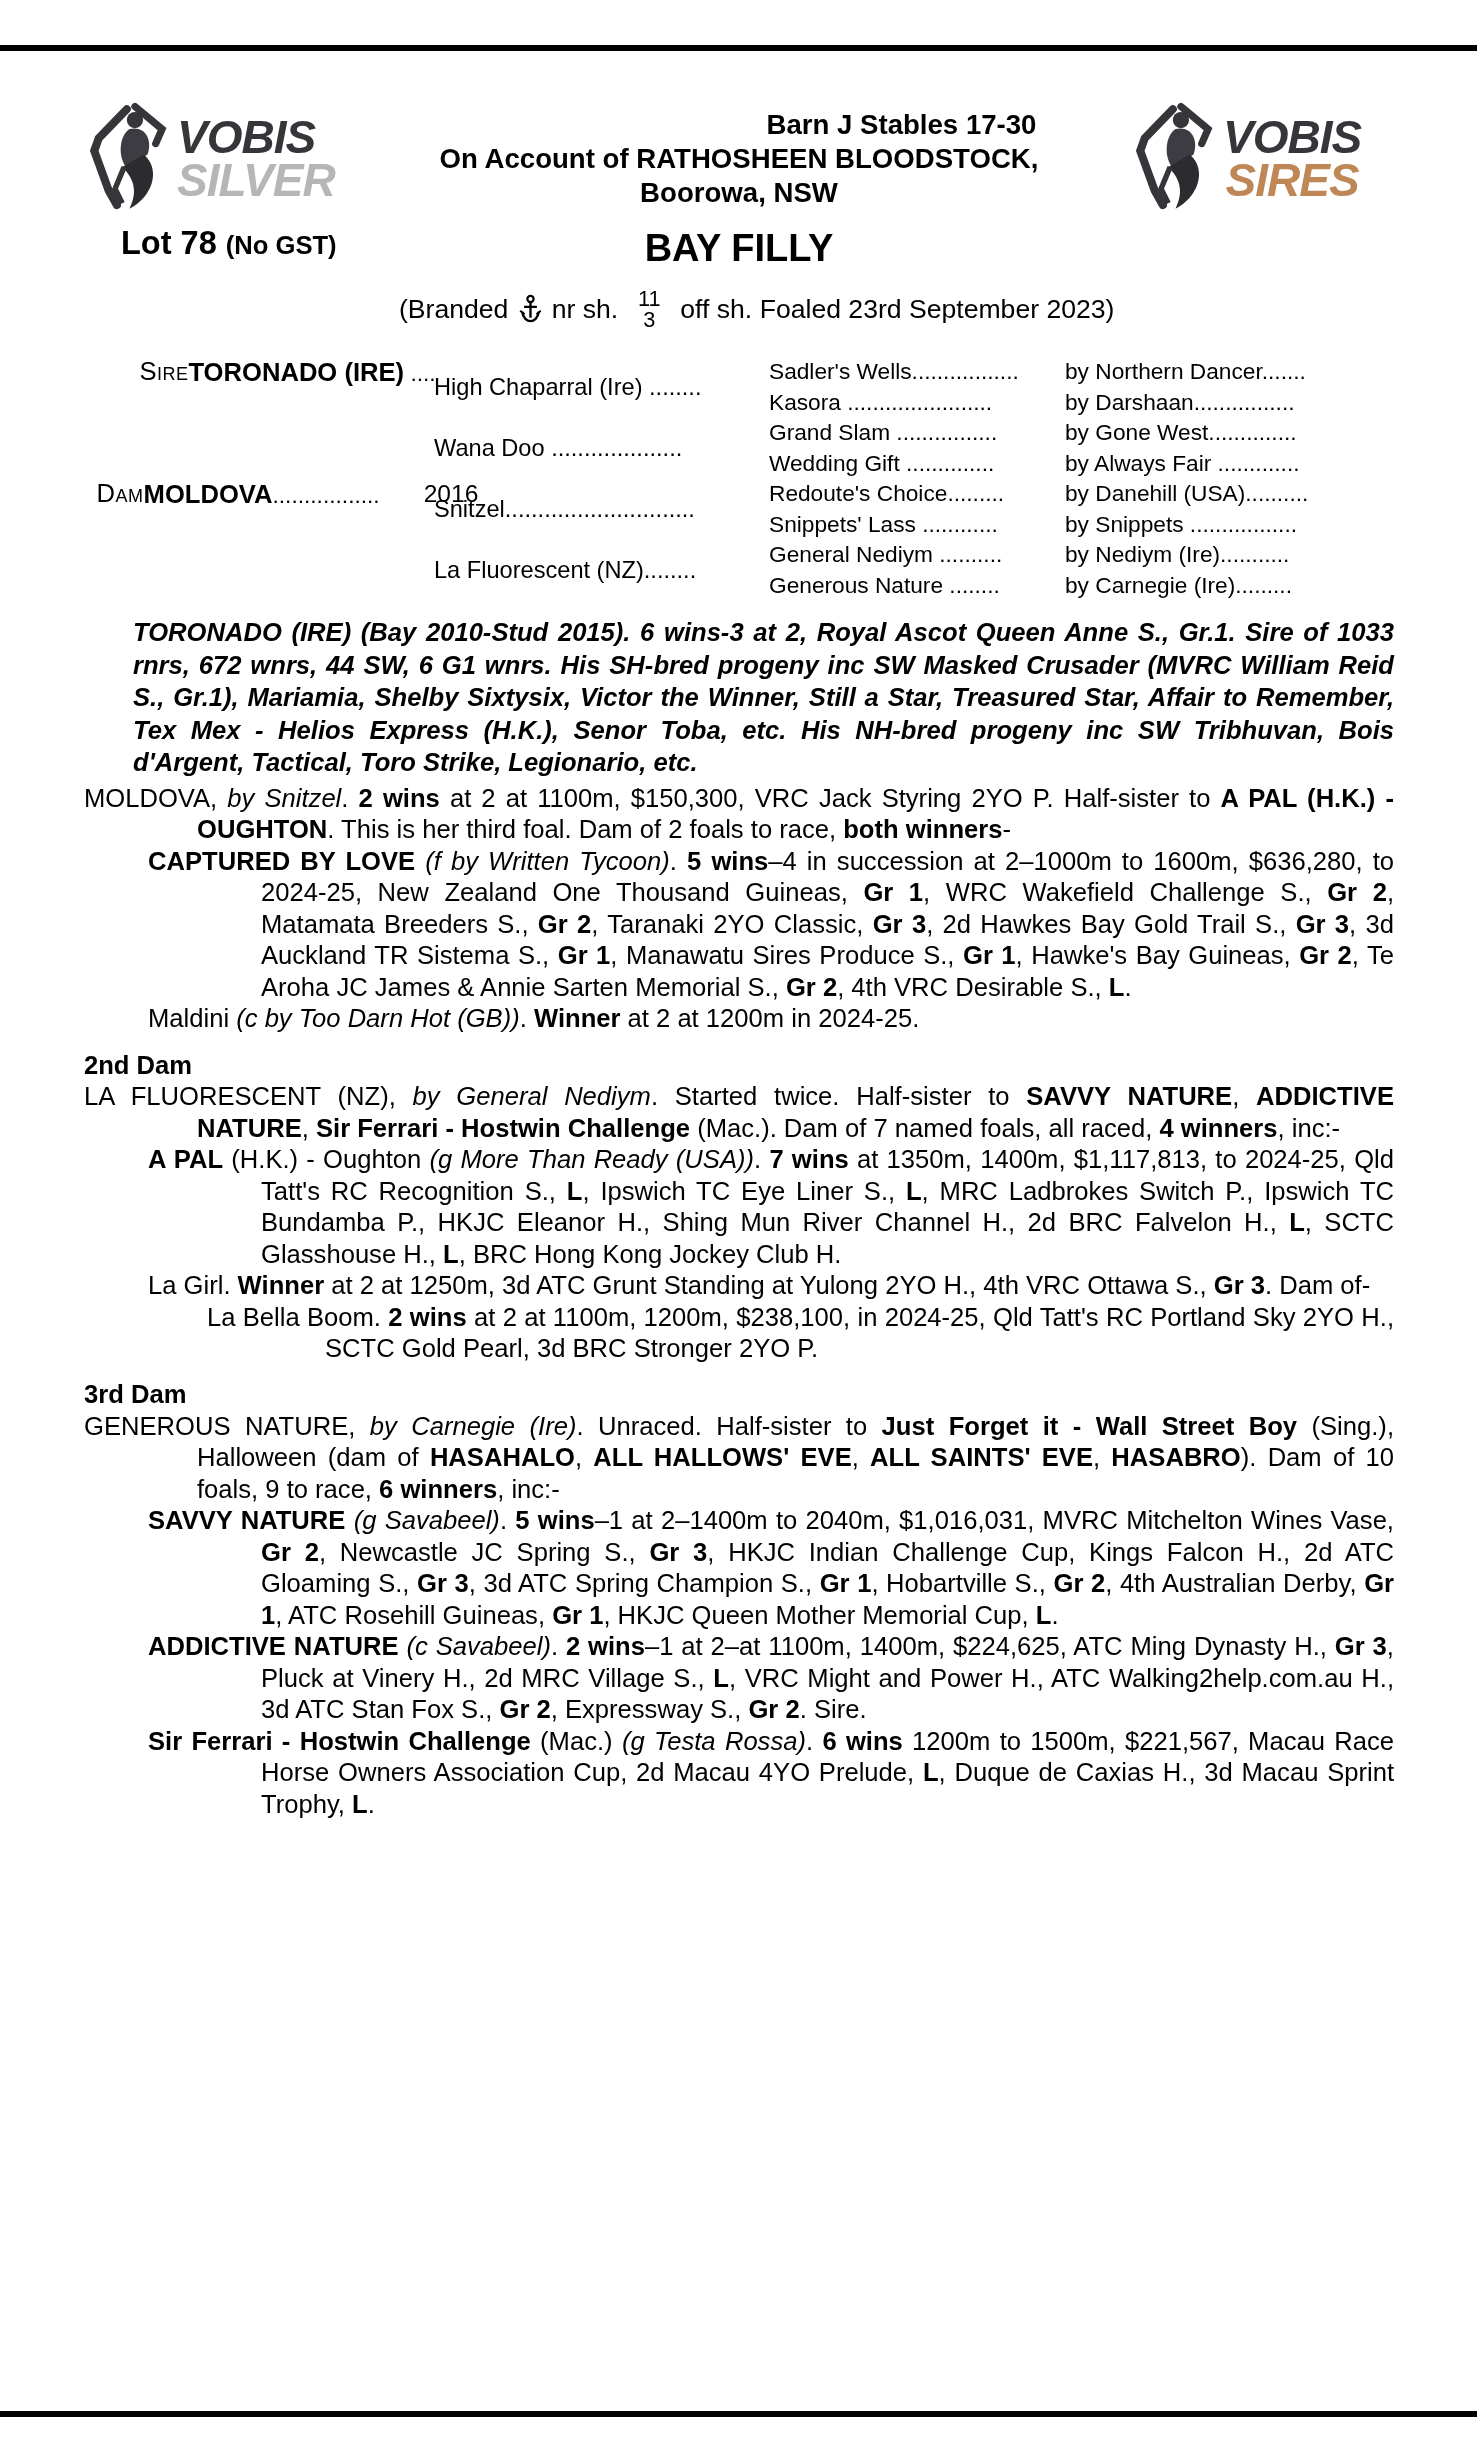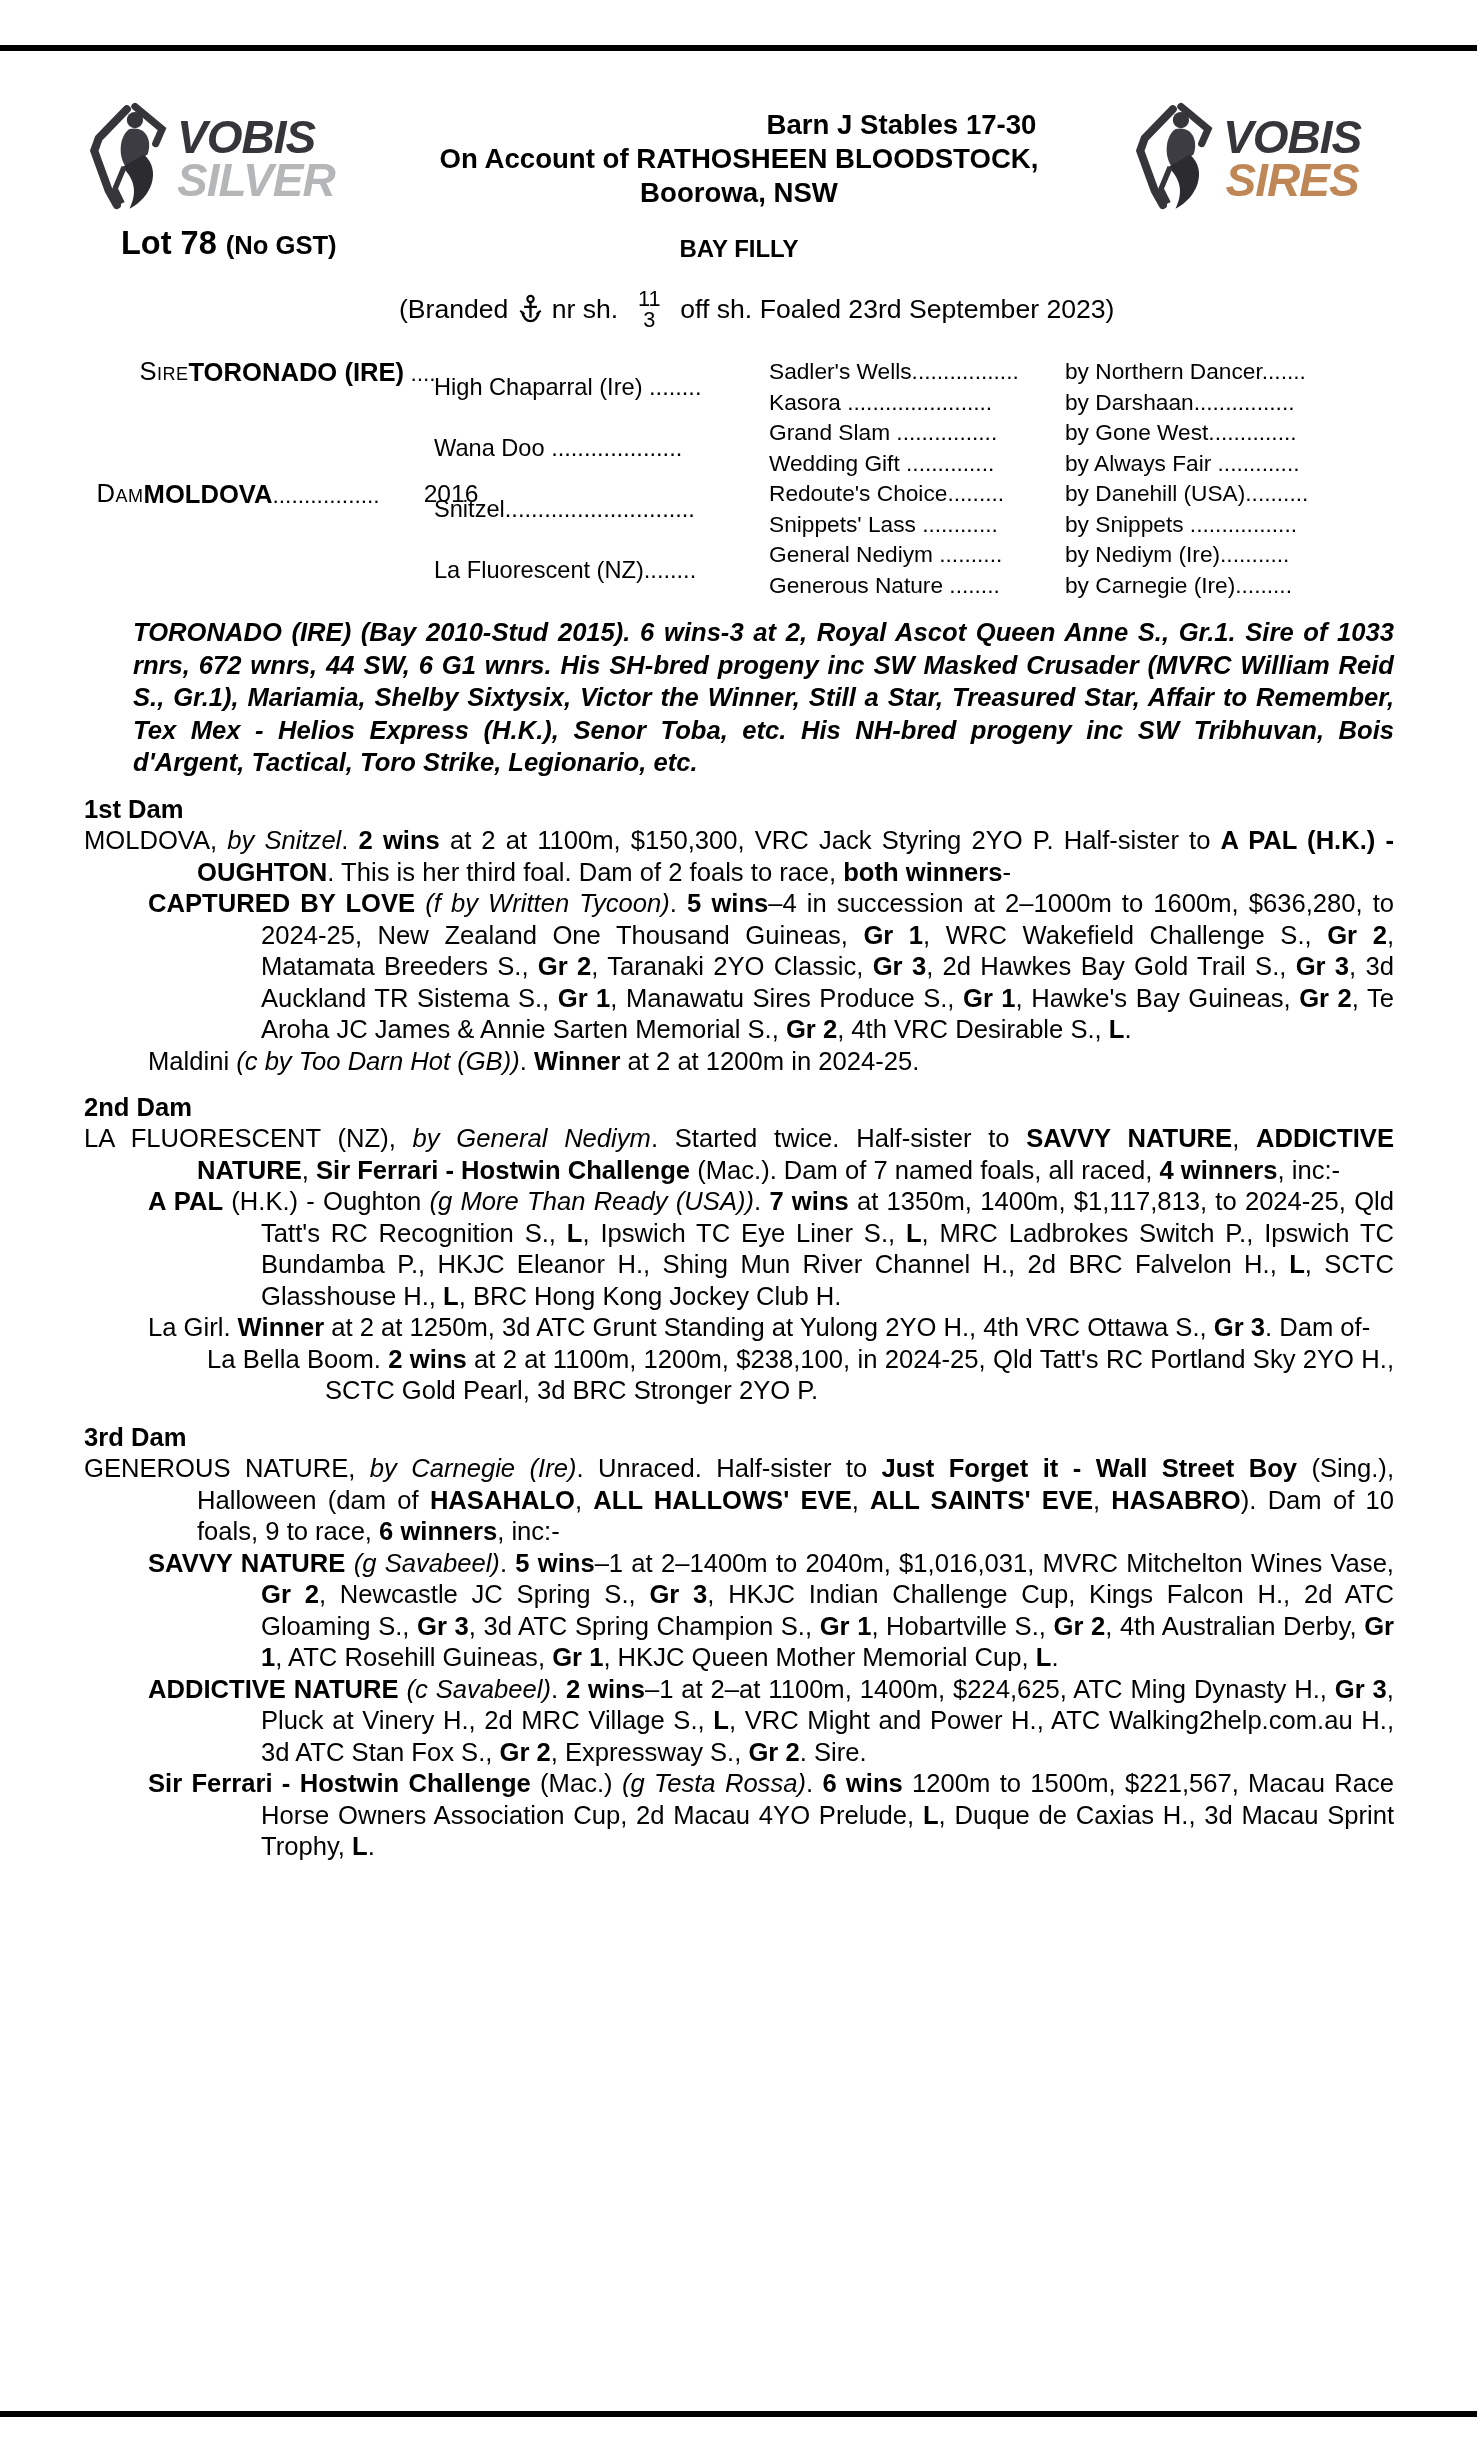--- a/index.html
+++ b/index.html
@@ -21,21 +21,21 @@
   .logo-text .l2 { display:block; font-size:46px;text-align:center; }
   .l2-silver { color:#b4b6b8; }
   .l2-sires  { color:#bf8756; }
   .consignor { flex:1 1 auto; text-align:center; font-weight:bold; font-size:27.6px; line-height:34px; }
   .consignor .c1 { padding-left:325px; }
 
   
   .lot-row { position:relative; height:47px; margin-top:9.9px; }
   .lot { position:absolute; left:37px; top:0; font-weight:bold; font-size:32.5px; }
   .lot .gst { font-size:25.6px; }
-  .horse-title { text-align:center; font-weight:bold; font-size:24px; line-height:47px; }
+  .horse-title { text-align:center; font-weight:bold; font-size:38px; line-height:47px; }
 
   
   .brand-line { display:flex; justify-content:center; align-items:center; gap:9.9px;
                 font-size:26.6px; margin-top:5.9px; transform:translateX(17.7px); height:63px; }
   .frac { display:inline-flex; flex-direction:column; align-items:center; font-size:21.7px;
           line-height:21.7px; margin:0 9.9px; }
 
   
   .pedigree { display:grid; grid-template-columns:350px 335px 296px 1fr;
               grid-auto-rows:30.5px; margin-top:15.8px; font-size:22.7px; }
@@ -164,21 +164,20 @@
         <div class="ped-cell gen3b" style="grid-row: 6;">by Snippets .................</div>
         <div class="ped-cell gen3n" style="grid-row: 7;">General Nediym ..........</div>
         <div class="ped-cell gen3b" style="grid-row: 7;">by Nediym (Ire)...........</div>
         <div class="ped-cell gen3n" style="grid-row: 8;">Generous Nature ........</div>
         <div class="ped-cell gen3b" style="grid-row: 8;">by Carnegie (Ire).........</div>
       </div>
 
     <div class="sire-note">TORONADO (IRE) (Bay 2010-Stud 2015). 6 wins-3 at 2, Royal Ascot Queen Anne S., Gr.1. Sire of 1033 rnrs, 672 wnrs, 44 SW, 6 G1 wnrs. His SH-bred progeny inc SW Masked Crusader (MVRC William Reid S., Gr.1), Mariamia, Shelby Sixtysix, Victor the Winner, Still a Star, Treasured Star, Affair to Remember, Tex Mex - Helios Express (H.K.), Senor Toba, etc. His NH-bred progeny inc SW Tribhuvan, Bois d'Argent, Tactical, Toro Strike, Legionario, etc.</div>
 
     <div id="dam-sections">
-        <div class="dam-heading">1st Dam</div>
         <p class="para lvl1"><span>MOLDOVA, </span><span class="i">by Snitzel</span><span>. </span><span class="b ">2 wins</span><span> at 2 at 1100m, $150,300, VRC Jack Styring 2YO P. Half-sister to </span><span class="b ">A PAL (H.K.) - OUGHTON</span><span>. This is her third foal. Dam of 2 foals to race, </span><span class="b ">both winners</span><span>-</span></p>
         <p class="para lvl2"><span class="b ">CAPTURED BY LOVE</span><span> </span><span class="i">(f by Written Tycoon)</span><span>. </span><span class="b ">5 wins</span><span>–4 in succession at 2–1000m to 1600m, $636,280, to 2024-25, New Zealand One Thousand Guineas, </span><span class="b ">Gr 1</span><span>, WRC Wakefield Challenge S., </span><span class="b ">Gr 2</span><span>, Matamata Breeders S., </span><span class="b ">Gr 2</span><span>, Taranaki 2YO Classic, </span><span class="b ">Gr 3</span><span>, 2d Hawkes Bay Gold Trail S., </span><span class="b ">Gr 3</span><span>, 3d Auckland TR Sistema S., </span><span class="b ">Gr 1</span><span>, Manawatu Sires Produce S., </span><span class="b ">Gr 1</span><span>, Hawke's Bay Guineas, </span><span class="b ">Gr 2</span><span>, Te Aroha JC James &amp; Annie Sarten Memorial S., </span><span class="b ">Gr 2</span><span>, 4th VRC Desirable S., </span><span class="b ">L</span><span>.</span></p>
         <p class="para lvl2"><span>Maldini </span><span class="i">(c by Too Darn Hot (GB))</span><span>. </span><span class="b ">Winner</span><span> at 2 at 1200m in 2024-25.</span></p>
         <div class="dam-heading">2nd Dam</div>
         <p class="para lvl1"><span>LA FLUORESCENT (NZ), </span><span class="i">by General Nediym</span><span>. Started twice. Half-sister to </span><span class="b ">SAVVY NATURE</span><span>, </span><span class="b ">ADDICTIVE NATURE</span><span>, </span><span class="b ">Sir Ferrari - Hostwin Challenge</span><span> (Mac.). Dam of 7 named foals, all raced, </span><span class="b ">4 winners</span><span>, inc:-</span></p>
         <p class="para lvl2"><span class="b ">A PAL</span><span> (H.K.) - Oughton </span><span class="i">(g More Than Ready (USA))</span><span>. </span><span class="b ">7 wins</span><span> at 1350m, 1400m, $1,117,813, to 2024-25, Qld Tatt's RC Recognition S., </span><span class="b ">L</span><span>, Ipswich TC Eye Liner S., </span><span class="b ">L</span><span>, MRC Ladbrokes Switch P., Ipswich TC Bundamba P., HKJC Eleanor H., Shing Mun River Channel H., 2d BRC Falvelon H., </span><span class="b ">L</span><span>, SCTC Glasshouse H., </span><span class="b ">L</span><span>, BRC Hong Kong Jockey Club H.</span></p>
         <p class="para lvl2"><span>La Girl. </span><span class="b ">Winner</span><span> at 2 at 1250m, 3d ATC Grunt Standing at Yulong 2YO H., 4th VRC Ottawa S., </span><span class="b ">Gr 3</span><span>. Dam of-</span></p>
         <p class="para lvl3"><span>La Bella Boom. </span><span class="b ">2 wins</span><span> at 2 at 1100m, 1200m, $238,100, in 2024-25, Qld Tatt's RC Portland Sky 2YO H., SCTC Gold Pearl, 3d BRC Stronger 2YO P.</span></p>
         <div class="dam-heading">3rd Dam</div>
         <p class="para lvl1"><span>GENEROUS NATURE, </span><span class="i">by Carnegie (Ire)</span><span>. Unraced. Half-sister to </span><span class="b ">Just Forget it - Wall Street Boy</span><span> (Sing.), Halloween (dam of </span><span class="b ">HASAHALO</span><span>, </span><span class="b ">ALL HALLOWS' EVE</span><span>, </span><span class="b ">ALL SAINTS' EVE</span><span>, </span><span class="b ">HASABRO</span><span>). Dam of 10 foals, 9 to race, </span><span class="b ">6 winners</span><span>, inc:-</span></p>

